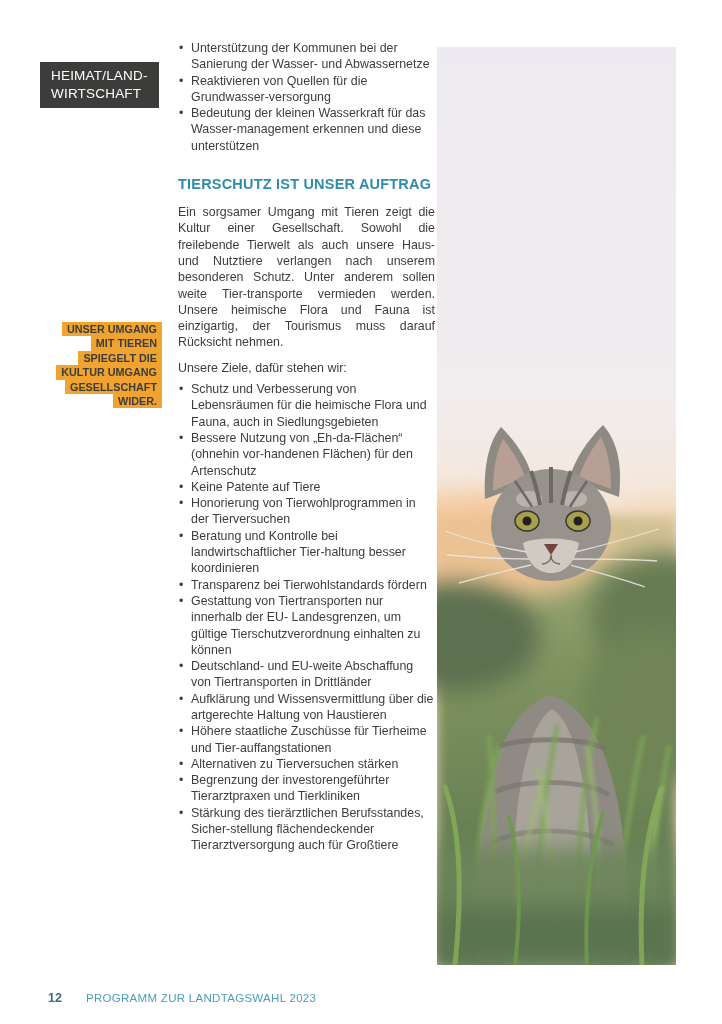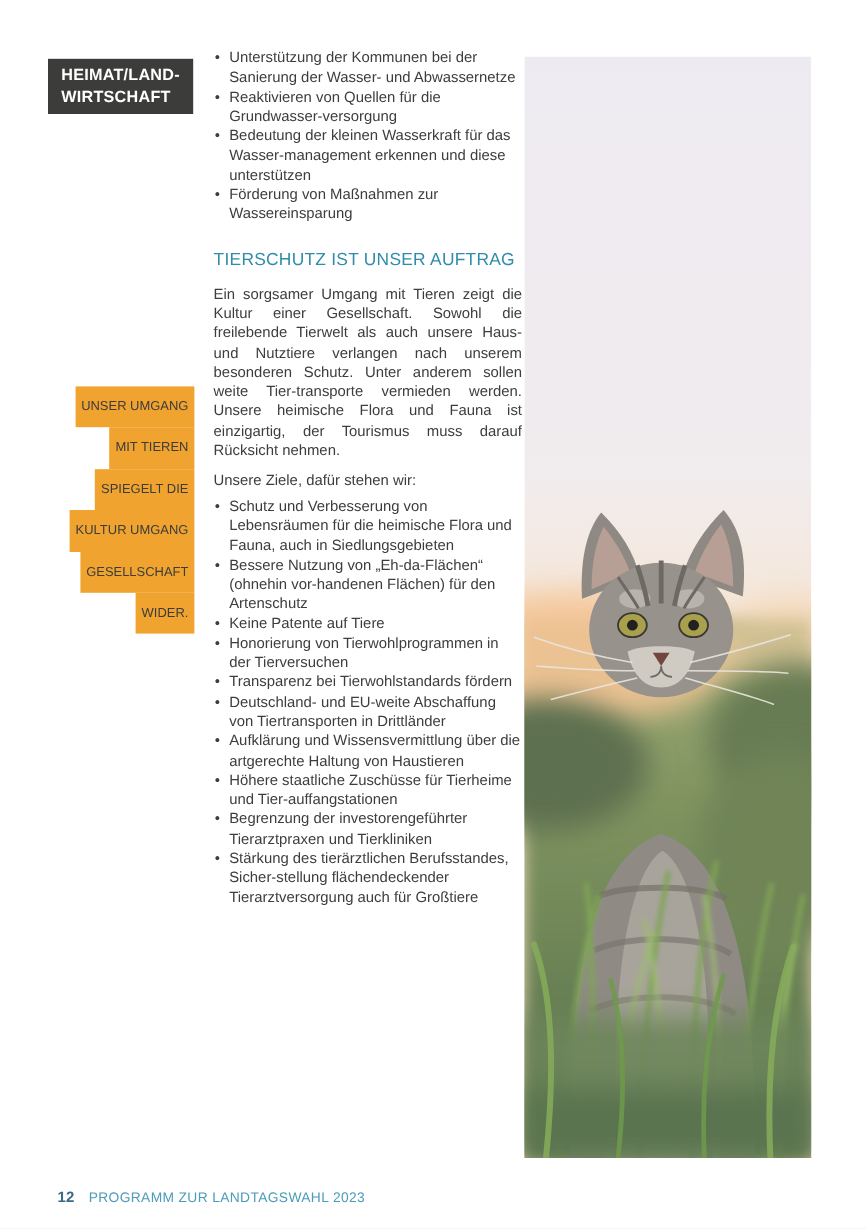--- a/index.html
+++ b/index.html
@@ -1,48 +1,48 @@
 <!DOCTYPE html>
 <html lang="de" style="--color-text: #3d3d3c; --color-dark: #3c3c3b; --color-teal: #2f8cab; --color-teal-light: #4d9cba; --color-orange: #f0a42f; --color-pagenum: #3a6b85;"><head>
 <meta charset="utf-8">
 <style>
   html,body{margin:0;padding:0;background:#e8e8e8}
   .page{position:relative;width:722px;height:1024px;background:#ffffff;
         font-family:"Liberation Sans",sans-serif;color:var(--color-text,#3d3d3c);
         overflow:hidden;margin:0 auto}
 
   
-  .badge{position:absolute;left:40px;top:49px;background:var(--color-dark,#3c3c3b);
-         color:#ffffff;font-weight:bold;font-size:13.5px;line-height:17.5px;
+  .badge{position:absolute;left:40px;top:62px;background:var(--color-dark,#3c3c3b);
+         color:#ffffff;font-weight:normal;font-size:13.5px;line-height:17.5px;
          padding:5px 11px 6px;letter-spacing:.2px}
 
   
   .callout{position:absolute;left:28px;top:322px;width:134px;
            display:flex;flex-direction:column;align-items:flex-end}
   .callout-line{background:var(--color-orange,#f0a42f);color:var(--color-dark,#3c3c3b);
-                font-weight:normal;font-size:10.8px;line-height:12.4px;
-                padding:11px 5px;white-space:nowrap}
+                font-weight:bold;font-size:10.8px;line-height:12.4px;
+                padding:1px 5px;white-space:nowrap}
 
   
   .col{position:absolute;left:178px;top:40px;width:257px;
        font-size:12.4px;line-height:16.3px}
   ul.bullets{list-style:none;margin:0;padding:0}
   ul.bullets li{position:relative;padding-left:13px}
   ul.bullets li::before{content:"\2022";position:absolute;left:1px;color:var(--color-text,#3d3d3c)}
   h2.section{color:var(--color-teal,#2f8cab);font-size:14.5px;line-height:18px;
-             margin:21px 0 0;letter-spacing:.2px;font-weight:normal}
+             margin:21px 0 0;letter-spacing:.2px;font-weight:bold}
   p.intro{margin:11px 0 0;text-align:justify}
   p.goals-head{margin:9px 0 5px;font-weight:normal}
 
   
   figure.photo{position:absolute;left:437px;top:47px;width:239px;height:918px;margin:0}
   figure.photo svg{display:block;width:100%;height:100%}
 
   
-  .pagefoot{position:absolute;left:48px;top:991px;display:flex;align-items:baseline;gap:12px}
+  .pagefoot{position:absolute;left:48px;top:991px;display:flex;align-items:baseline;gap:24px}
   .pagenum{font-weight:bold;font-size:12.5px;color:var(--color-pagenum,#3a6b85)}
   .foottext{font-size:11.5px;color:var(--color-teal-light,#4d9cba);letter-spacing:.3px}
 </style>
 </head>
 <body>
 
 <div class="page">
 
   <div class="badge">
     <div>HEIMAT/LAND-</div>
@@ -56,34 +56,36 @@
       <span class="callout-line">KULTUR UMGANG</span>
       <span class="callout-line">GESELLSCHAFT</span>
       <span class="callout-line">WIDER.</span>
     </aside>
 
   <div class="col">
     <ul class="bullets">
         <li>Unterstützung der Kommunen bei der Sanierung der Wasser- und Abwassernetze</li>
         <li>Reaktivieren von Quellen für die Grundwasser-versorgung</li>
         <li>Bedeutung der kleinen Wasserkraft für das Wasser-management erkennen und diese unterstützen</li>
-        <li>Förderung von Maßnahmen zur Wassereinsparung</li>
       </ul>
     <h2 class="section">TIERSCHUTZ IST UNSER AUFTRAG</h2>
     <p class="intro">Ein sorgsamer Umgang mit Tieren zeigt die Kultur einer Gesellschaft. Sowohl die freilebende Tierwelt als auch unsere Haus- und Nutztiere verlangen nach unserem besonderen Schutz. Unter anderem sollen weite Tier-transporte vermieden werden. Unsere heimische Flora und Fauna ist einzigartig, der Tourismus muss darauf Rücksicht nehmen.</p>
     <p class="goals-head">Unsere Ziele, dafür stehen wir:</p>
     <ul class="bullets">
         <li>Schutz und Verbesserung von Lebensräumen für die heimische Flora und Fauna, auch in Siedlungsgebieten</li>
         <li>Bessere Nutzung von „Eh-da-Flächen“ (ohnehin vor-handenen Flächen) für den Artenschutz</li>
         <li>Keine Patente auf Tiere</li>
         <li>Honorierung von Tierwohlprogrammen in der Tierversuchen</li>
+        <li>Beratung und Kontrolle bei landwirtschaftlicher Tier-haltung besser koordinieren</li>
         <li>Transparenz bei Tierwohlstandards fördern</li>
+        <li>Gestattung von Tiertransporten nur innerhalb der EU- Landesgrenzen, um gültige Tierschutzverordnung einhalten zu können</li>
         <li>Deutschland- und EU-weite Abschaffung von Tiertransporten in Drittländer</li>
         <li>Aufklärung und Wissensvermittlung über die artgerechte Haltung von Haustieren</li>
         <li>Höhere staatliche Zuschüsse für Tierheime und Tier-auffangstationen</li>
+        <li>Alternativen zu Tierversuchen stärken</li>
         <li>Begrenzung der investorengeführter Tierarztpraxen und Tierkliniken</li>
         <li>Stärkung des tierärztlichen Berufsstandes, Sicher-stellung flächendeckender Tierarztversorgung auch für Großtiere</li>
       </ul>
   </div>
 
   <figure class="photo" role="img" aria-label="Graue getigerte Katze sitzt im hohen Gras in der Abenddämmerung">
     <svg viewBox="0 0 239 918" preserveAspectRatio="none">
       <defs>
         <linearGradient id="sky" x1="0" y1="0" x2="0" y2="1">
           <stop offset="0" stop-color="#edeaf1"></stop>

